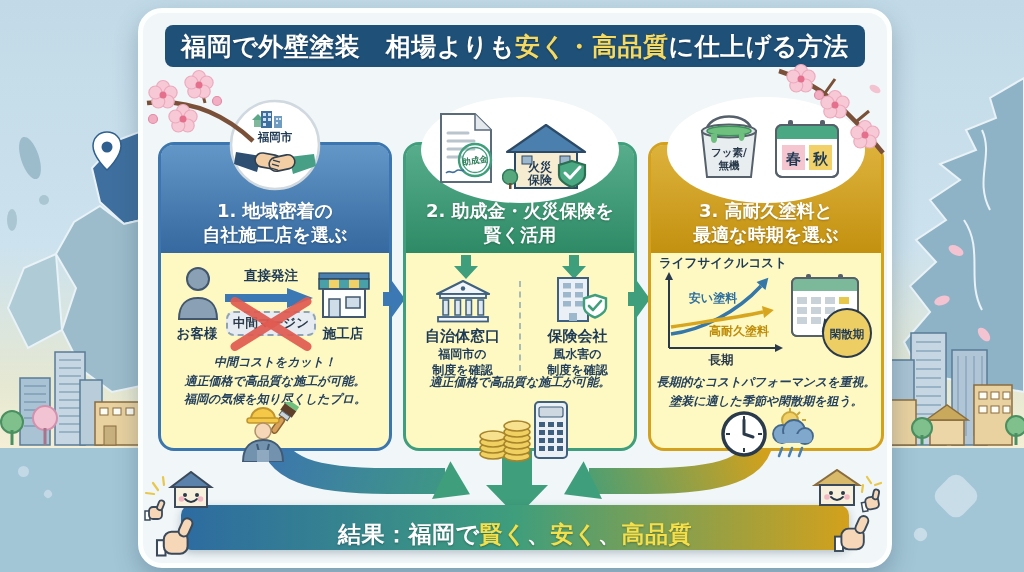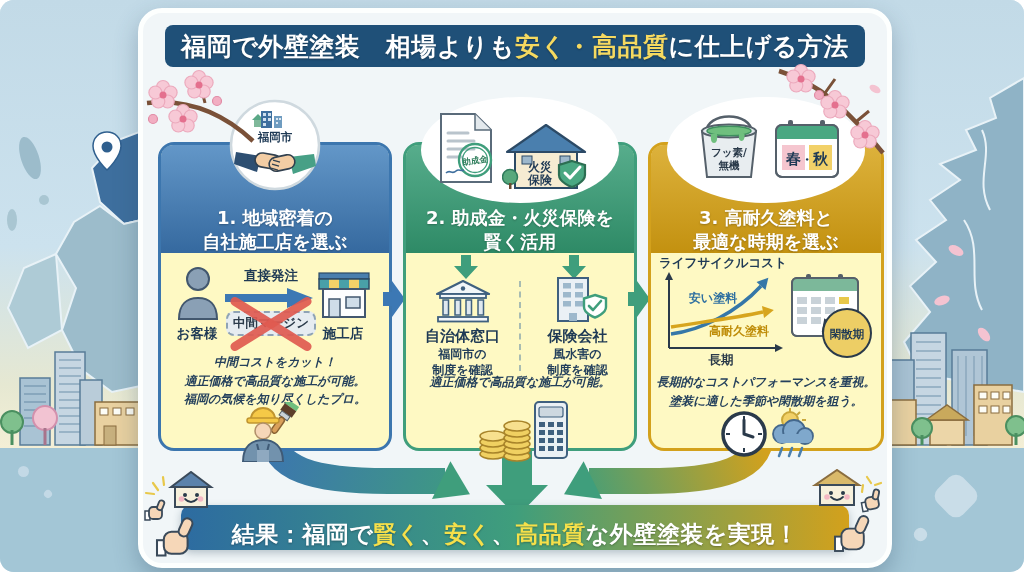--- a/index.html
+++ b/index.html
@@ -1,17 +1,17 @@
 <!DOCTYPE html>
 <html><head>
 <meta charset="utf-8">
 <style>
   html,body{margin:0;padding:0;}
   .stage{position:relative;width:1024px;height:572px;overflow:hidden;
-    background:#c5dce8;font-family:"DejaVu Sans","Liberation Sans",sans-serif;border-radius:14px;}
+    background:#c5dce8;font-family:"DejaVu Sans","Liberation Sans",sans-serif;}
   svg text{font-family:"DejaVu Sans","Liberation Sans",sans-serif;font-weight:bold;}
 
   
   .sky{position:absolute;left:0;top:0;width:1024px;height:448px;
     background:linear-gradient(180deg,#c2dae7 0%,#cce2ee 55%,#e6e8d2 86%,#f4efd6 100%);}
   .ground{position:absolute;left:0;top:448px;width:1024px;height:124px;background:#a3c6d6;}
   .map-left{position:absolute;left:0;top:40px;}
   .map-right{position:absolute;left:874px;top:60px;}
   .skyline-l{position:absolute;left:0;top:330px;}
   .skyline-r{position:absolute;left:874px;top:330px;}
@@ -35,21 +35,21 @@
   .title-banner .yel{color:#f5d960;}
   .bl-left{position:absolute;left:0;top:54px;z-index:7;}
   .bl-right{position:absolute;left:632px;top:46px;z-index:7;}
 
   
   .col{position:absolute;top:129px;height:303px;background:#fef9c3;border:3px solid;border-radius:16px;z-index:2;}
   .c1{left:15px;width:228px;border-color:#3c76ae;}
   .c2{left:260px;width:228px;border-color:#3f9e7c;}
   .c3{left:505px;width:230px;border-color:#d3a11c;}
   .col-head{position:absolute;left:0;top:0;width:100%;height:108px;border-radius:12px 12px 0 0;
-    display:flex;flex-direction:column;justify-content:flex-end;align-items:center;
+    display:flex;flex-direction:column;justify-content:flex-end;align-items:center;padding-bottom:7px;
     box-sizing:border-box;color:#fff;font-weight:bold;font-size:18px;line-height:1.3;text-align:center;
     z-index:1;text-shadow:0 1px 2px rgba(0,0,0,.25);white-space:nowrap;}
   .c1 .col-head{background:linear-gradient(180deg,#6397c8 0%,#35699f 100%);}
   .c2 .col-head{background:linear-gradient(180deg,#57ad8c 0%,#2e8a66 100%);}
   .c3 .col-head{background:linear-gradient(180deg,#ddb23c 0%,#c39110 100%);}
   .halo{position:absolute;left:50%;top:-48px;transform:translateX(-50%);width:198px;height:106px;
     background:#fff;border-radius:50%;z-index:2;}
   .badge{position:absolute;left:50%;top:-47px;transform:translateX(-50%);z-index:3;}
   .ic-doc{position:absolute;left:30px;top:-34px;z-index:3;}
   .ic-house{position:absolute;left:96px;top:-26px;z-index:3;}
@@ -515,21 +515,20 @@
       </svg>
     </section>
 
     <div class="result-banner">
       <span>結果：福岡で</span>
         <span class="ry">賢く</span>
         <span>、</span>
         <span class="ry">安く</span>
         <span>、</span>
         <span class="ry">高品質</span>
-        <span>な外壁塗装を実現！</span>
     </div>
 
     <svg class="house-l" width="76" height="94" viewBox="0 0 76 94">
       <path d="M10,12 l5,7 M3,22 l8,1 M20,6 l1,8" stroke="#e8c84a" stroke-width="2.2" stroke-linecap="round"></path>
       <g transform="translate(2,26)">
         <rect x="0" y="14" width="5" height="9" fill="#ffffff" stroke="#3a4a5a" stroke-width="1.5"></rect>
         <rect x="4" y="10" width="13" height="12" rx="4" fill="#f6d7b8" stroke="#3a4a5a" stroke-width="1.8"></rect>
         <rect x="13" y="3" width="5.5" height="10" rx="2.8" transform="rotate(22 15 8)" fill="#f6d7b8" stroke="#3a4a5a" stroke-width="1.8"></rect>
       </g>
       <g transform="translate(28,0)">

